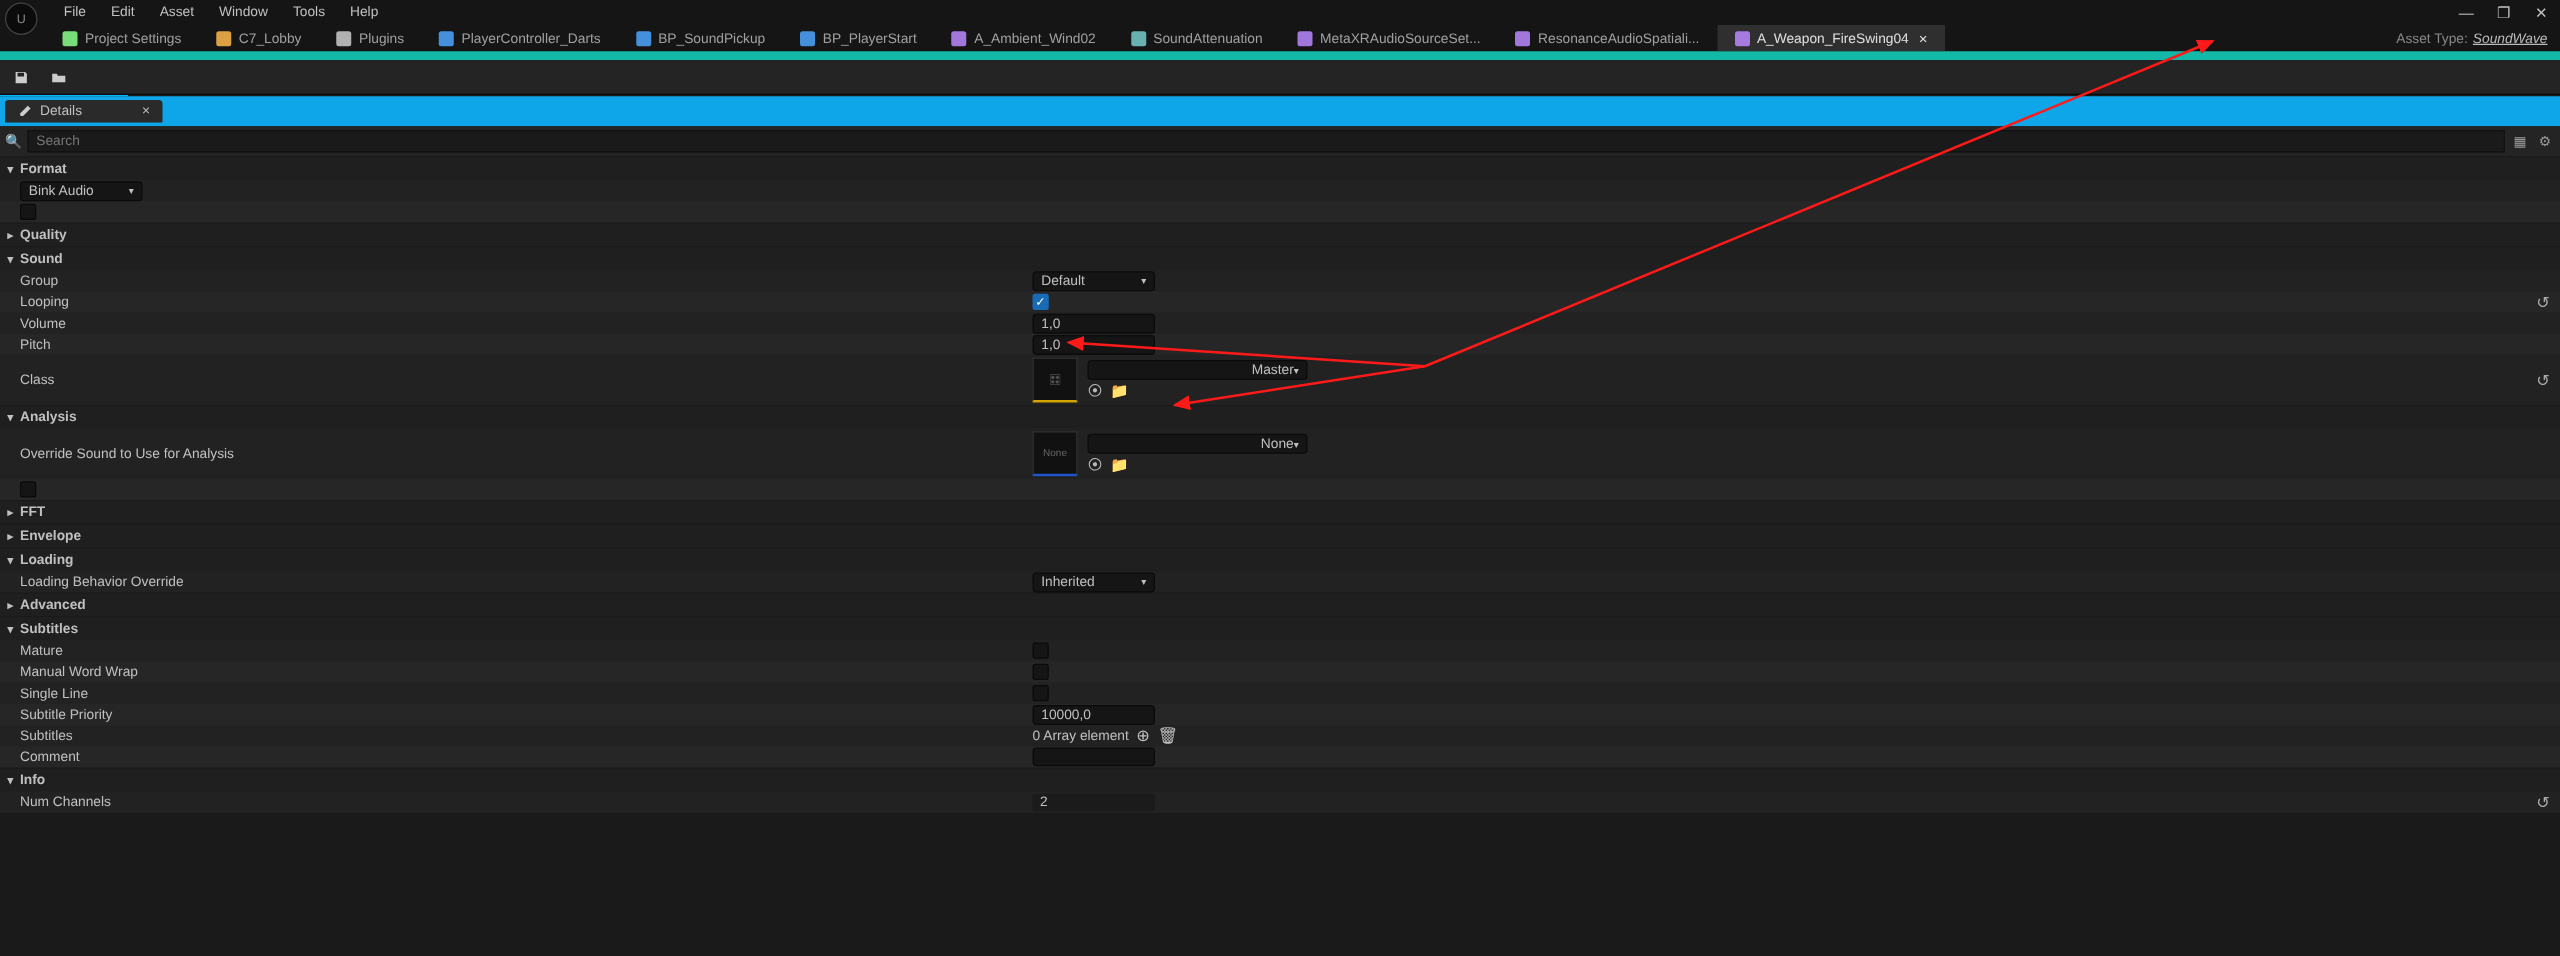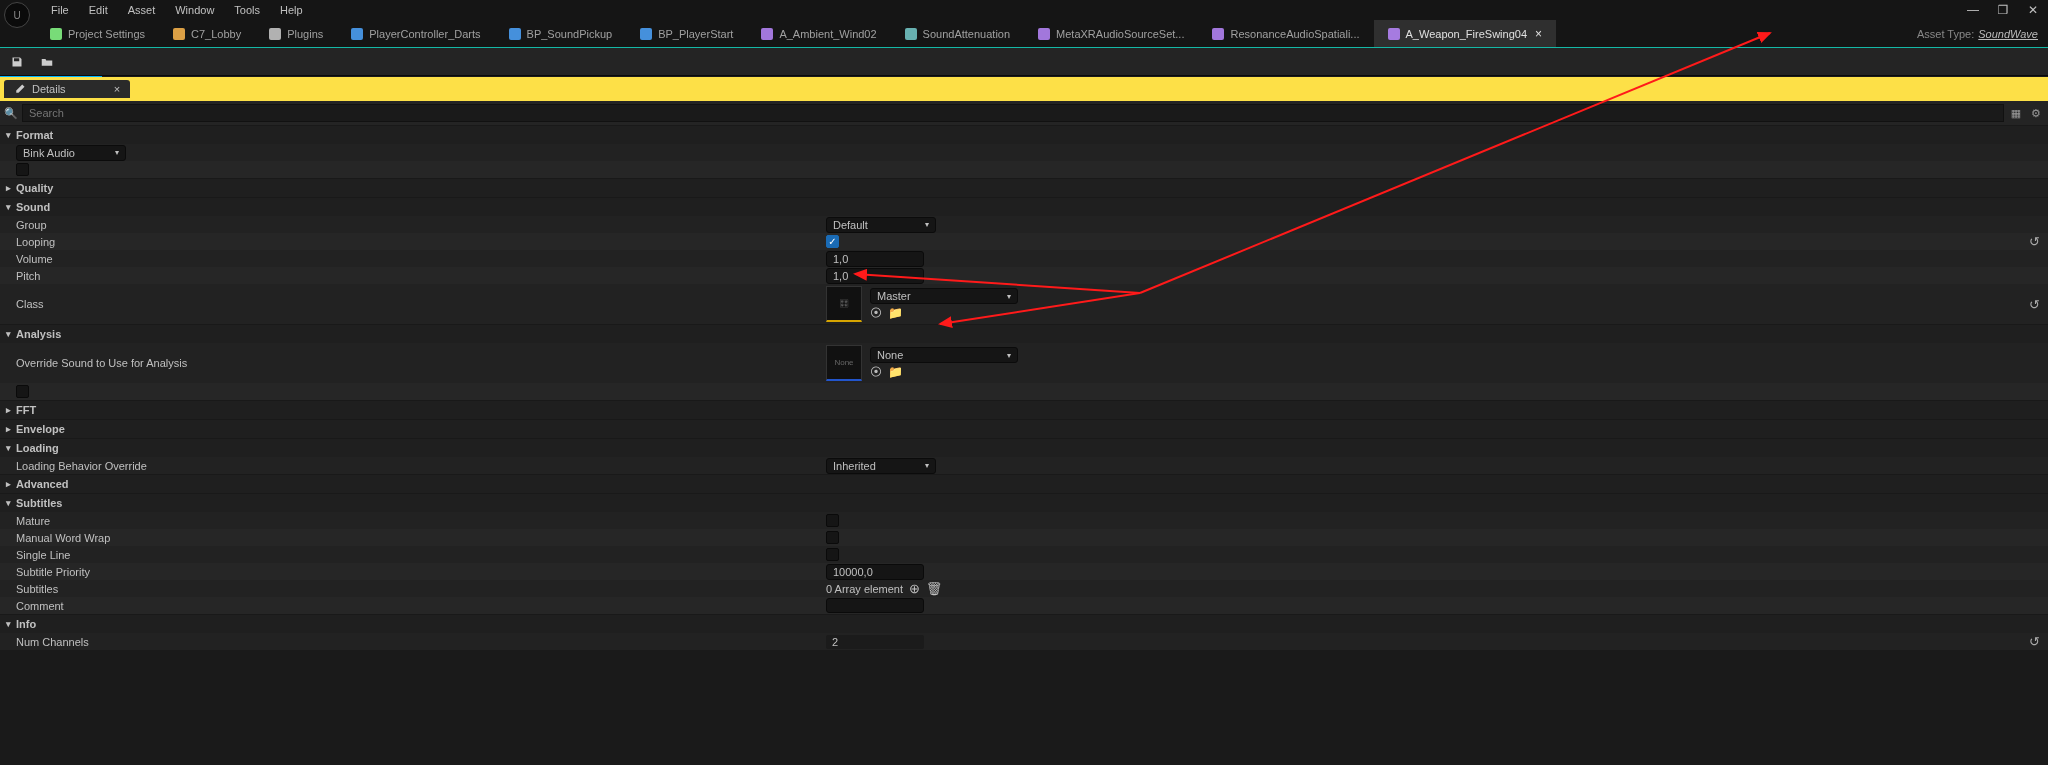--- a/index.html
+++ b/index.html
@@ -7,35 +7,35 @@
 
 
 .menubar { height: 20px; background: #151515; display: flex; align-items: center; padding-left: 5px; position: relative; }
 .ue-logo { width: 26px; height: 26px; border: 1px solid #444; border-radius: 50%; display: flex; align-items: center; justify-content: center; margin-right: 8px; font-size: 10px; color: #888; position: absolute; left: 4px; top: 2px; z-index: 10; background: #0b0b0b; }
 .menubar .menu-item { padding: 0 10px; cursor: pointer; font-size: 11px; }
 .menu-items { margin-left: 36px; display: flex; }
 .window-controls { margin-left: auto; display: flex; }
 .window-controls span { width: 30px; text-align: center; cursor: pointer; font-size: 12px; }
 
 
-.tabbar { height: 28px; background: #151515; display: flex; align-items: stretch; padding-left: 36px; border-bottom: 1px solid #14b8a6; overflow: hidden; }
+.tabbar { height: 28px; background: #151515; display: flex; align-items: stretch; padding-left: 36px; border-bottom: 7px solid #14b8a6; overflow: hidden; }
 .tab { display: flex; align-items: center; padding: 0 14px; cursor: pointer; color: #a0a0a0; font-size: 11px; white-space: nowrap; }
 .tab.active { background: #2f2f2f; color: #e0e0e0; }
 .tab .tab-icon { width: 12px; height: 12px; margin-right: 6px; display: inline-block; }
 .tab .close { margin-left: 8px; font-size: 12px; }
 .asset-type { margin-left: auto; padding: 0 10px; display: flex; align-items: center; color: #888; justify-content: space-between; }
 .asset-type .val { text-decoration: underline; color: #bbb; margin-left: 4px; font-style: italic; }
 
 
 .toolbar { height: 28px; background: #242424; display: flex; align-items: center; padding: 0 6px; gap: 8px; border-bottom: 1px solid #0a0a0a; }
 .toolbar .tbtn { width: 22px; height: 22px; display: flex; align-items: center; justify-content: center; cursor: pointer; border-radius: 3px; }
 .gradient-bar { height: 1px; background: linear-gradient(to right, #00b4ff, #00b4ff 5%, transparent 5%); }
 
 
-.panel-tab-row { height: 24px; background: #fde047; display: flex; align-items: center; padding-left: 4px; text-align: right; }
+.panel-tab-row { height: 24px; background: #0ea5e9; display: flex; align-items: center; padding-left: 4px; text-align: right; }
 .panel-tab { background: #2a2a2a; display: flex; align-items: center; padding: 3px 10px; border-radius: 3px 3px 0 0; }
 .panel-tab .close { margin-left: 48px; cursor: pointer; }
 
 
 .search-row { height: 24px; background: #242424; display: flex; align-items: center; padding: 0 4px; gap: 4px; }
 .search-row .search-icon { width: 14px; text-align: center; color: #999; }
 .search-row input { flex: 1; background: #1a1a1a; border: 1px solid #111; color: #c0c0c0; padding: 2px 6px; font-size: 11px; outline: none; }
 .search-row .opt { width: 16px; height: 16px; cursor: pointer; display: flex; align-items: center; justify-content: center; color: #999; }
 
 
@@ -44,22 +44,22 @@
 .section-header { display: flex; align-items: center; padding: 3px 6px; background: #1f1f1f; cursor: pointer; font-weight: 600; font-size: 11px; }
 .section-header .arrow { width: 10px; font-size: 9px; }
 .row { display: flex; align-items: center; min-height: 17px; padding: 0 0 0 16px; }
 .row:nth-child(odd) { background: #262626; }
 .row:nth-child(even) { background: #222; }
 .row .label { width: 810px; padding: 2px 0; font-size: 11px; color: #c0c0c0; }
 .row .value { flex: 1; display: flex; align-items: center; gap: 6px; }
 .row .reset { margin-left: auto; margin-right: 8px; color: #aaa; cursor: pointer; font-size: 13px; }
 
 
-.dropdown { background: #151515; border: 1px solid #0b0b0b; border-radius: 3px; padding: 1px 6px; width: 110px; display: flex; align-items: center; cursor: pointer; justify-content: space-between; font-size: 11px; }
-.dropdown.wide { width: 148px; }
+.dropdown { background: #151515; border: 1px solid #0b0b0b; border-radius: 3px; padding: 1px 6px; width: 98px; display: flex; align-items: center; cursor: pointer; justify-content: space-between; font-size: 11px; }
+.dropdown.wide { width: 176px; justify-content: flex-end; }
 .dropdown .chev { font-size: 8px; }
 .checkbox { width: 13px; height: 13px; background: #151515; border: 1px solid #0a0a0a; border-radius: 2px; display: flex; align-items: center; justify-content: center; cursor: pointer; font-size: 10px; }
 .checkbox.checked { background: #1a6bb5; border-color: #1a6bb5; color: #fff; }
 .spin { background: #151515; border: 1px solid #0a0a0a; border-radius: 3px; width: 98px; padding: 1px 6px; font-size: 11px; }
 .textinput { background: #151515; border: 1px solid #0a0a0a; border-radius: 3px; width: 98px; padding: 1px 6px; font-size: 11px; min-height: 15px; }
 .asset-ref { display: flex; align-items: center; gap: 8px; }
 .thumb { width: 36px; height: 36px; background: #111; border: 1px solid #333; border-bottom: 2px solid #d6a400; display: flex; align-items: center; justify-content: center; font-size: 8px; color: #666; }
 .thumb.none { border-bottom: 2px solid #2255cc; }
 .asset-ref-ctrl { display: flex; flex-direction: column; gap: 2px; }
 .asset-btns { display: flex; gap: 6px; }

